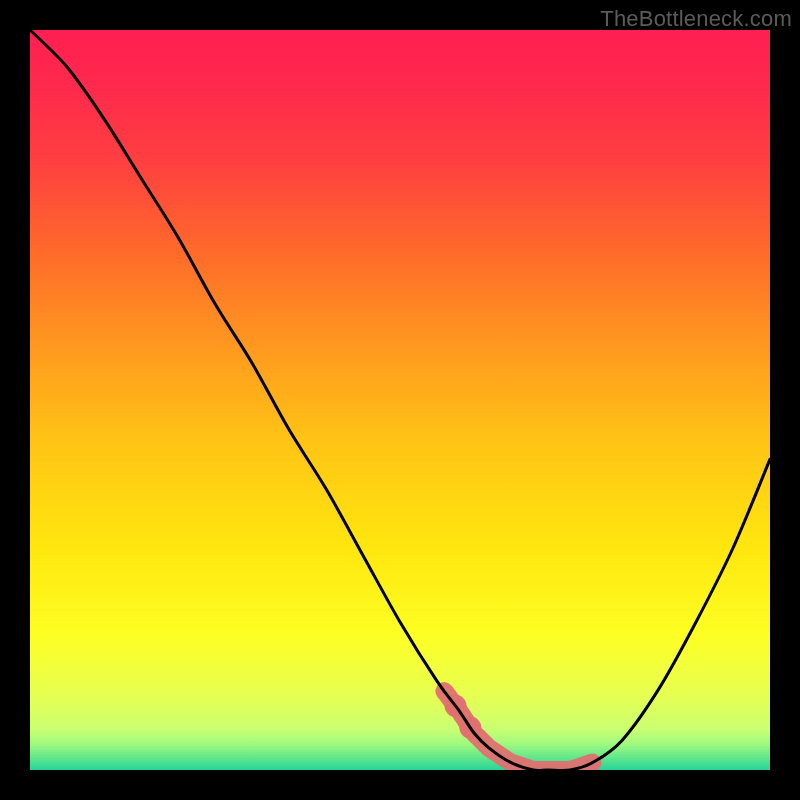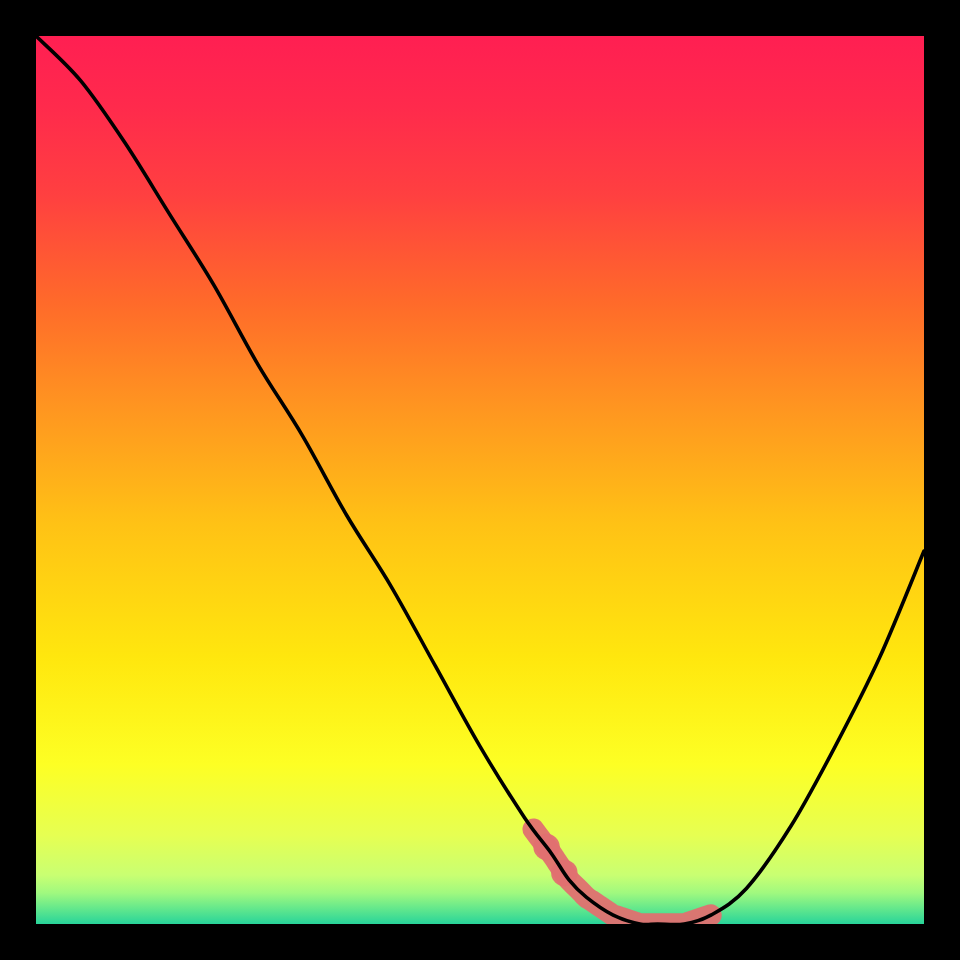--- a/index.html
+++ b/index.html
@@ -67,14 +67,15 @@
       <path id="highlight-path" fill="none" stroke-linecap="round" stroke-linejoin="round" d="M 414.40000000000003 661.0666666666667 C 415.0166666666667 661.8888888888889, 416.8666666666667 664.3555555555556, 418.09999999999997 666 C 419.33333333333326 667.6444444444444, 420.5666666666666 669.288888888889, 421.79999999999995 670.9333333333334 C 423.0333333333333 672.5777777777778, 424.2666666666666 674.2222222222223, 425.49999999999994 675.8666666666667 C 426.7333333333333 677.5111111111111, 427.96666666666664 679.0527777777777, 429.2 680.8 C 430.43333333333334 682.5472222222222, 431.66666666666663 684.5, 432.9 686.35 C 434.1333333333333 688.2, 435.3666666666666 690.05, 436.59999999999997 691.9 C 437.8333333333333 693.75, 439.0666666666666 695.6, 440.29999999999995 697.45 C 441.5333333333333 699.3000000000001, 442.76666666666665 701.4583333333334, 444 703 C 445.23333333333335 704.5416666666666, 446.46666666666664 705.4666666666667, 447.7 706.7 C 448.93333333333334 707.9333333333334, 450.16666666666663 709.1666666666666, 451.4 710.4 C 452.6333333333333 711.6333333333333, 453.8666666666666 712.8666666666667, 455.09999999999997 714.1 C 456.3333333333333 715.3333333333334, 457.56666666666666 716.7722222222221, 458.8 717.8 C 460.03333333333336 718.8277777777778, 461.26666666666665 719.4444444444445, 462.5 720.2666666666667 C 463.73333333333335 721.0888888888888, 464.96666666666664 721.9111111111112, 466.2 722.7333333333333 C 467.43333333333334 723.5555555555555, 468.6666666666667 724.3777777777779, 469.90000000000003 725.2 C 471.1333333333334 726.0222222222222, 472.3666666666667 726.8444444444444, 473.6 727.6666666666666 C 474.83333333333337 728.4888888888888, 476.06666666666666 729.3111111111111, 477.3 730.1333333333333 C 478.53333333333336 730.9555555555555, 479.76666666666665 731.9833333333333, 481 732.6 C 482.23333333333335 733.2166666666667, 483.4666666666667 733.4222222222222, 484.70000000000005 733.8333333333334 C 485.9333333333334 734.2444444444445, 487.1666666666667 734.6555555555556, 488.40000000000003 735.0666666666667 C 489.6333333333334 735.4777777777779, 490.8666666666667 735.8888888888889, 492.1 736.3 C 493.33333333333337 736.711111111111, 494.56666666666666 737.1222222222221, 495.8 737.5333333333333 C 497.03333333333336 737.9444444444445, 498.2666666666667 738.3555555555555, 499.50000000000006 738.7666666666667 C 500.7333333333334 739.1777777777778, 501.9666666666667 739.7944444444445, 503.20000000000005 740 C 504.4333333333334 740.2055555555555, 505.66666666666674 740, 506.90000000000003 740 C 508.1333333333333 740, 509.3666666666667 740, 510.59999999999997 740 C 511.83333333333326 740, 513.0666666666666 740, 514.3 740 C 515.5333333333333 740, 516.7666666666667 740, 518 740 C 519.2333333333333 740, 520.4666666666666 740, 521.6999999999999 740 C 522.9333333333333 740, 524.1666666666666 740, 525.4 740 C 526.6333333333333 740, 527.8666666666667 740, 529.1 740 C 530.3333333333334 740, 531.5666666666666 740, 532.8 740 C 534.0333333333333 740, 535.2666666666667 740, 536.5 740 C 537.7333333333333 740, 538.9666666666666 740.2055555555555, 540.1999999999999 740 C 541.4333333333333 739.7944444444445, 542.6666666666666 739.1777777777778, 543.9 738.7666666666667 C 545.1333333333333 738.3555555555555, 546.3666666666667 737.9444444444445, 547.6 737.5333333333333 C 548.8333333333334 737.1222222222221, 550.0666666666666 736.711111111111, 551.3 736.3 C 552.5333333333333 735.8888888888889, 553.7666666666667 735.4777777777779, 555 735.0666666666667 C 556.2333333333333 734.6555555555556, 557.4666666666667 734.2444444444445, 558.7 733.8333333333334 C 559.9333333333334 733.4222222222222, 561.7833333333333 732.8055555555555, 562.4 732.6" stroke="#e07070" stroke-width="18" opacity="0.95"></path>
       <g id="highlight-dots">
           <circle cx="425.49999999999994" cy="675.8666666666667" r="11" fill="#e07070" opacity="0.95"></circle>
           <circle cx="440.29999999999995" cy="697.45" r="11" fill="#e07070" opacity="0.95"></circle>
         </g>
       <path id="curve-path" fill="none" stroke-linecap="round" stroke-linejoin="round" d="M 0 0 C 6.166666666666667 6.166666666666667, 24.666666666666664 22.20000000000001, 37 37 C 49.333333333333336 51.79999999999999, 61.666666666666664 70.29999999999995, 74 88.79999999999995 C 86.33333333333333 107.29999999999995, 98.66666666666667 128.26666666666665, 111 148 C 123.33333333333333 167.73333333333335, 135.66666666666666 186.23333333333338, 148 207.20000000000005 C 160.33333333333334 228.1666666666667, 172.66666666666666 252.83333333333337, 185 273.8 C 197.33333333333334 294.76666666666665, 209.66666666666666 312.0333333333333, 222 332.99999999999994 C 234.33333333333334 353.9666666666666, 246.66666666666666 378.63333333333327, 259 399.59999999999997 C 271.3333333333333 420.56666666666666, 283.6666666666667 437.83333333333337, 296 458.8 C 308.3333333333333 479.76666666666665, 320.6666666666667 503.2, 333 525.4 C 345.3333333333333 547.6, 357.66666666666663 571.0333333333333, 370 592 C 382.33333333333337 612.9666666666667, 397.1333333333334 636.4000000000001, 407.00000000000006 651.2 C 416.86666666666673 666, 423.0333333333333 672.1666666666666, 429.2 680.8 C 435.3666666666667 689.4333333333333, 439.06666666666666 696.8333333333334, 444 703 C 448.93333333333334 709.1666666666666, 452.6333333333333 712.8666666666666, 458.8 717.8 C 464.9666666666667 722.7333333333333, 473.6 728.9, 481 732.6 C 488.4 736.3000000000001, 497.03333333333336 738.7666666666667, 503.20000000000005 740 C 509.36666666666673 741.2333333333333, 511.83333333333337 740, 518 740 C 524.1666666666666 740, 532.8 741.2333333333333, 540.1999999999999 740 C 547.5999999999999 738.7666666666667, 553.7666666666667 737.5333333333333, 562.4 732.6 C 571.0333333333333 727.6666666666667, 580.9 722.7333333333333, 592 710.4 C 603.1 698.0666666666666, 616.6666666666666 678.3333333333334, 629 658.6 C 641.3333333333334 638.8666666666667, 653.6666666666666 615.4333333333334, 666 592 C 678.3333333333334 568.5666666666666, 690.6666666666666 545.1333333333333, 703 518 C 715.3333333333334 490.8666666666667, 733.8333333333334 444, 740 429.2" stroke="#000000" stroke-width="3"></path>
     </svg>
 
   </div>
 
+  <div class="watermark">TheBottleneck.com</div>
 
 </div>
 
 </body></html>

